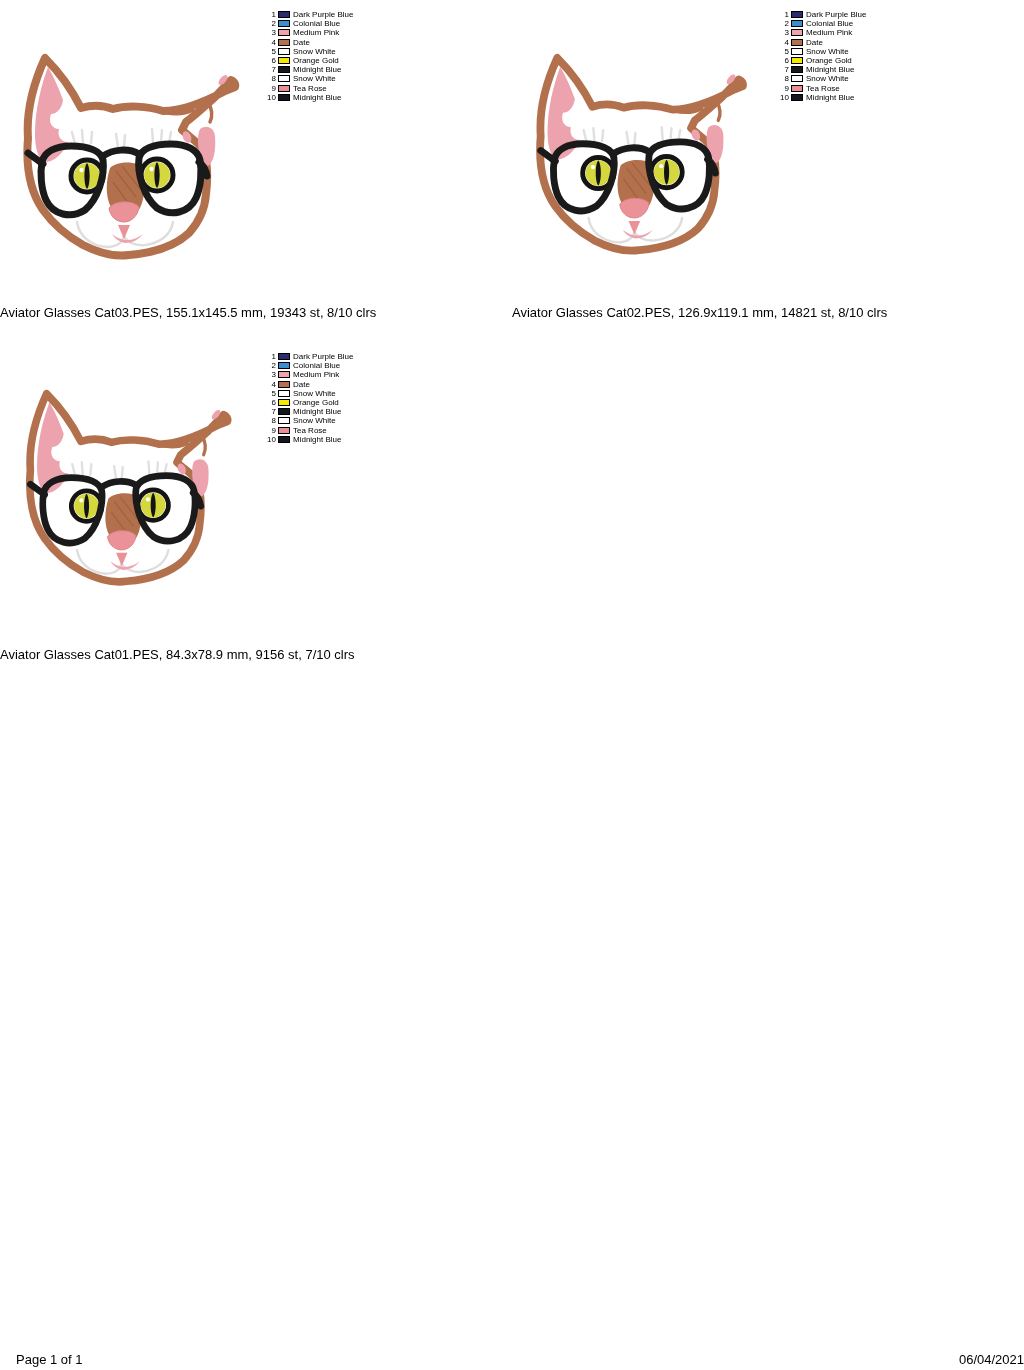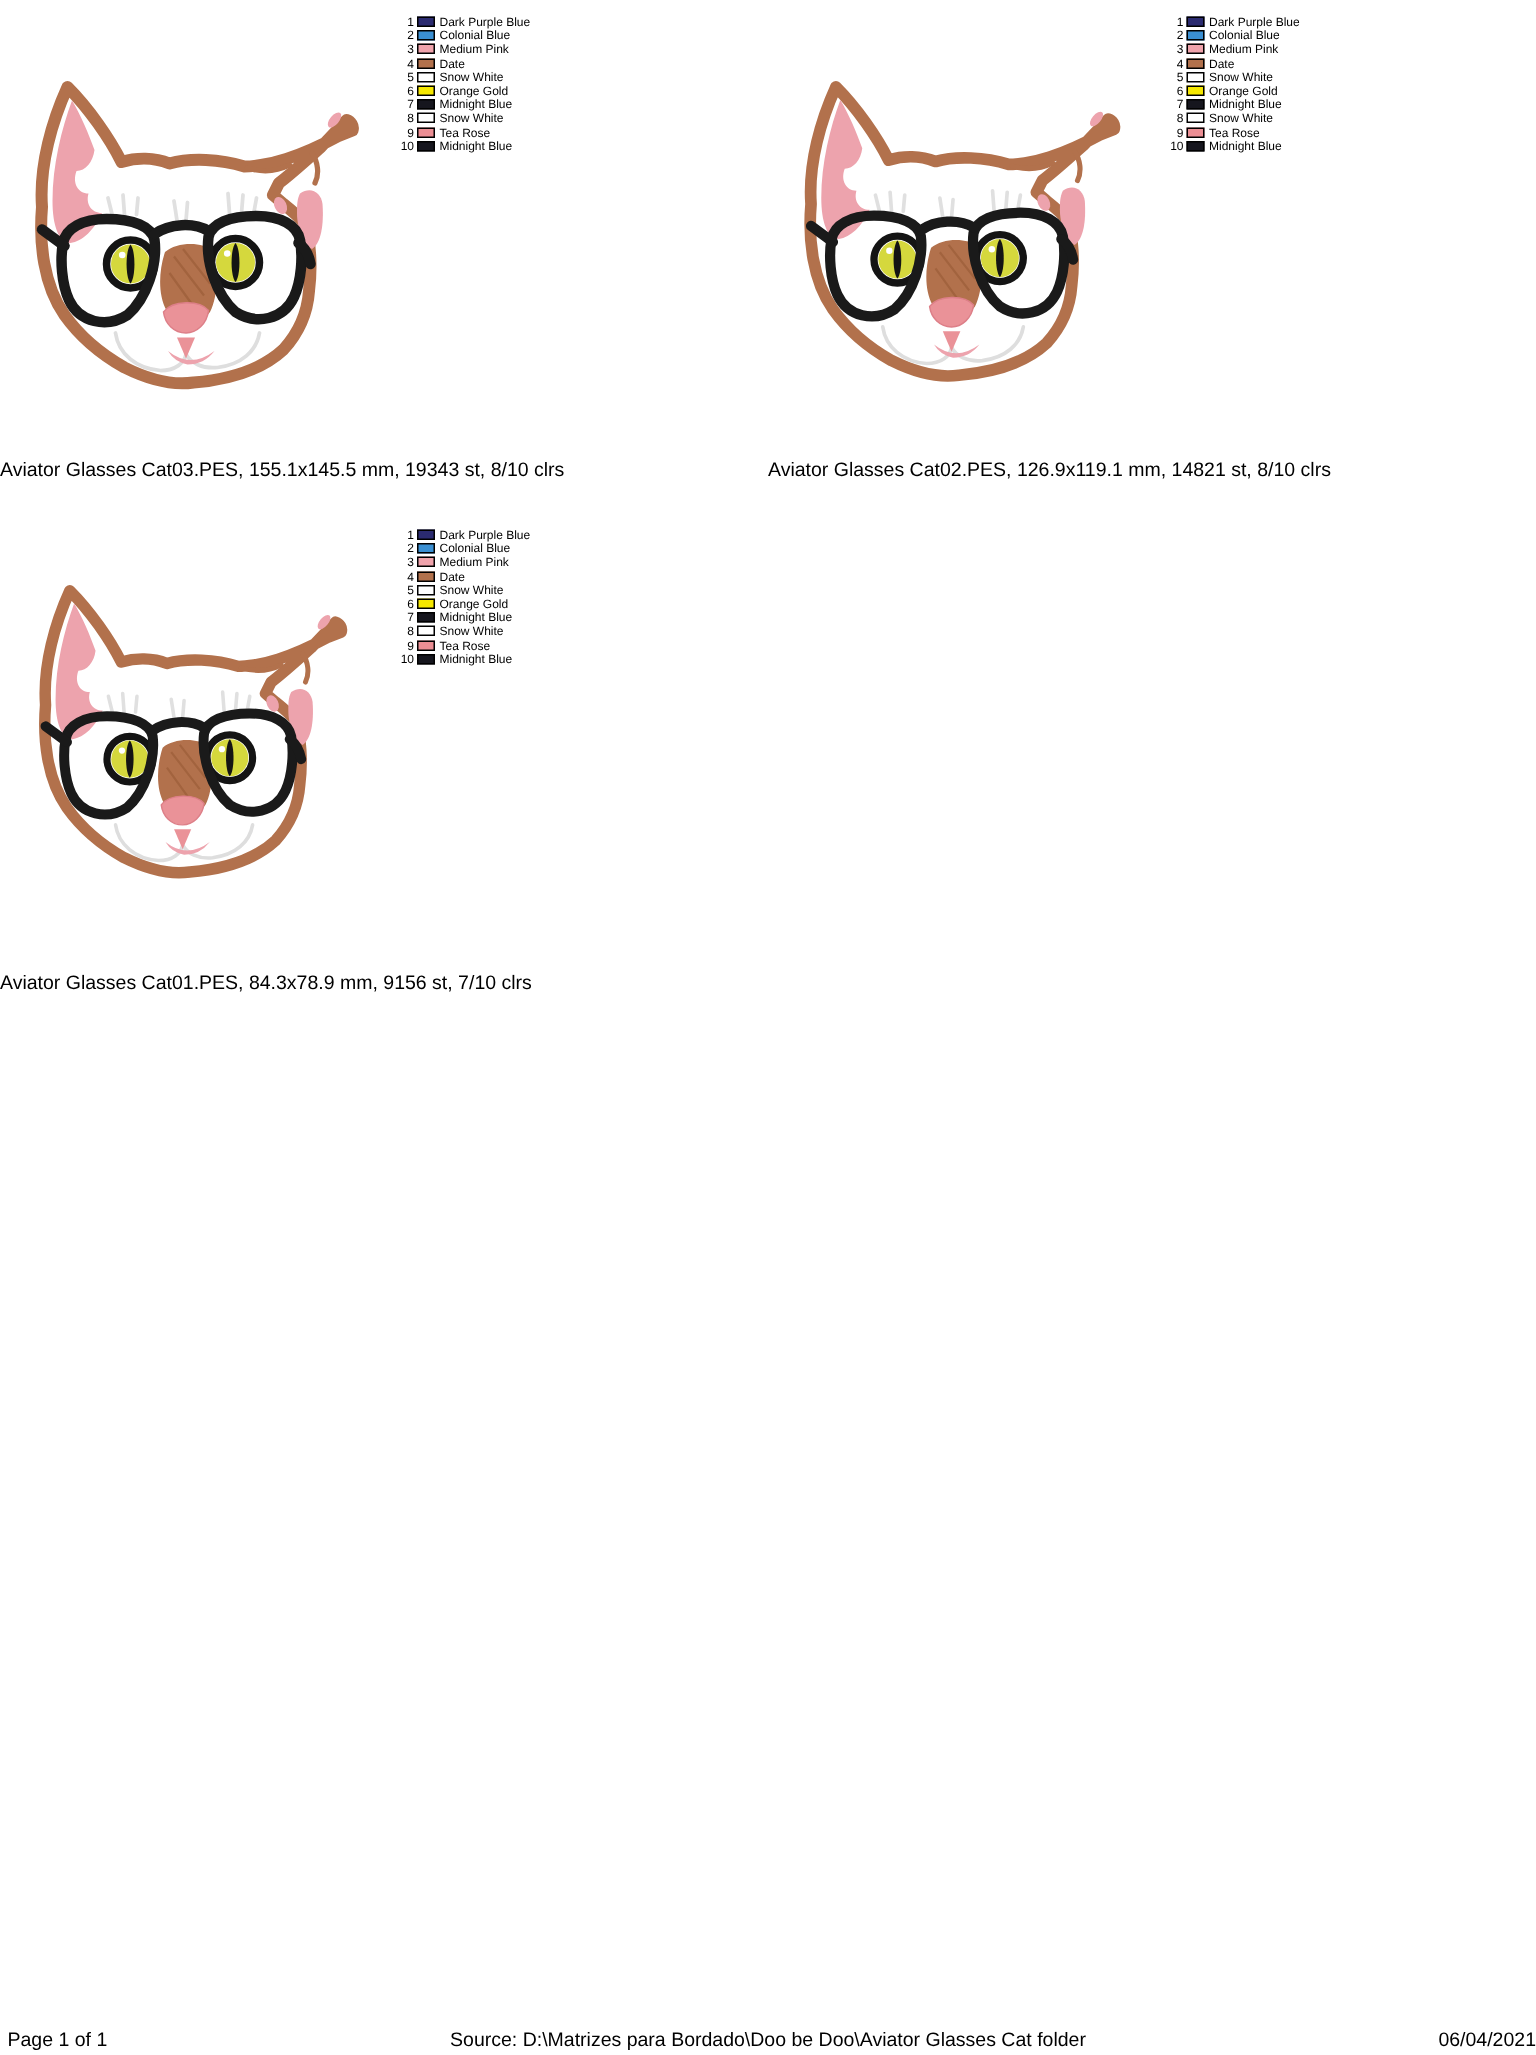--- a/index.html
+++ b/index.html
@@ -249,17 +249,16 @@
         </div>
         <div class="legend-row">
           <span class="ln">10</span>
           <span class="sw" style="background:#16161e"></span>
           <span class="ll">Midnight Blue</span>
         </div>
       </div>
     <div class="caption" style="left:0;top:647px;width:510px">Aviator Glasses Cat01.PES, 84.3x78.9 mm, 9156 st, 7/10 clrs</div>
   </figure>
 
-  <div class="footer-item" style="left:5px;top:1352px">Page 1 of 1</div>
-  <div class="footer-item footer-center" style="top:1352px">Source: D:\Matrizes para Bordado\Doo be Doo\Aviator Glasses Cat folder</div>
+  <div class="footer-item" style="left:16px;top:1352px">Page 1 of 1</div>
   <div class="footer-item" style="right:0;top:1352px">06/04/2021</div>
 
 </div>
 
 </body></html>

